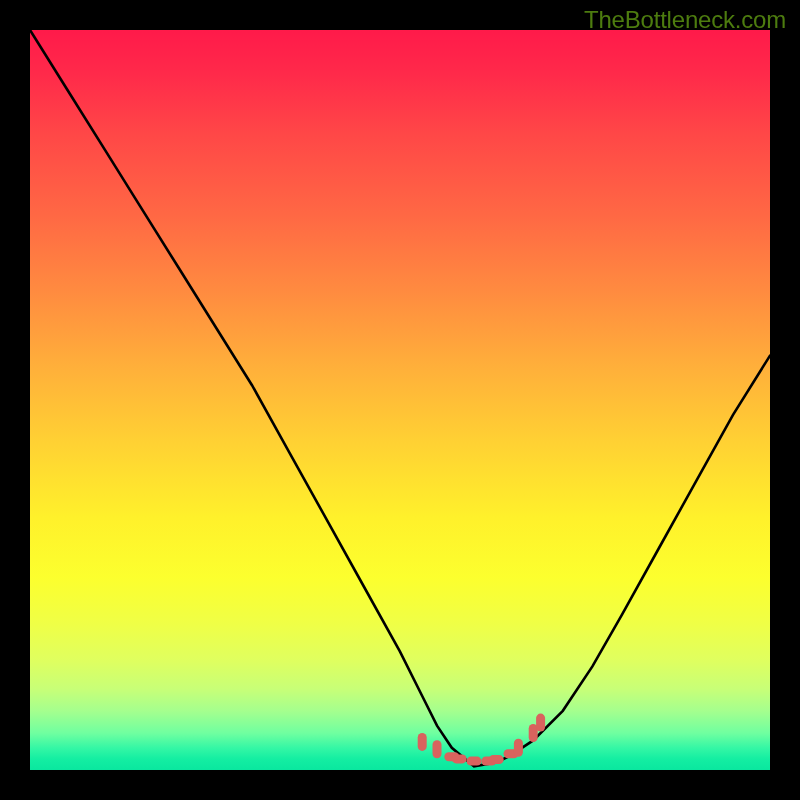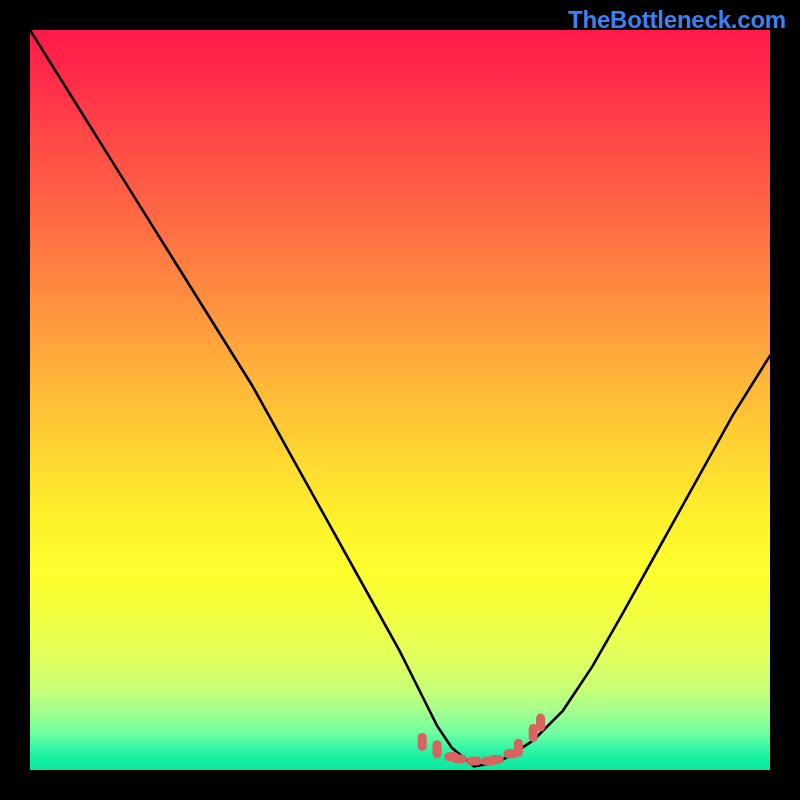--- a/index.html
+++ b/index.html
@@ -8,23 +8,23 @@
     height: 800px;
     background: #000;
     position: relative;
     font-family: Arial, sans-serif;
     overflow: hidden;
   }
   .watermark {
     position: absolute;
     top: 6px;
     right: 14px;
-    color: #3b82f6;
+    color: #4d7c0f;
     font-size: 24px;
-    font-weight: 700;
+    font-weight: 400;
     z-index: 10;
     letter-spacing: -0.2px;
   }
   .plot-area {
     position: absolute;
     left: 30px;
     top: 30px;
     width: 740px;
     height: 740px;
     overflow: hidden;

